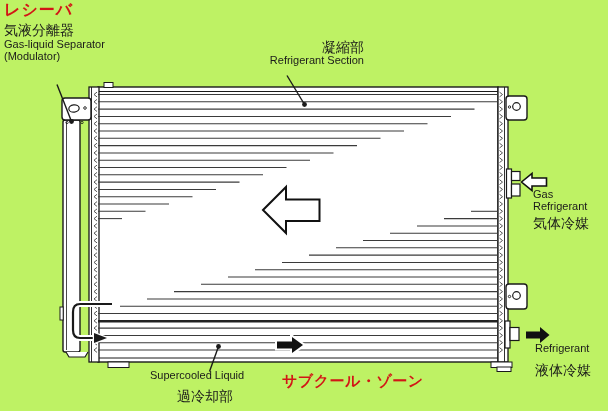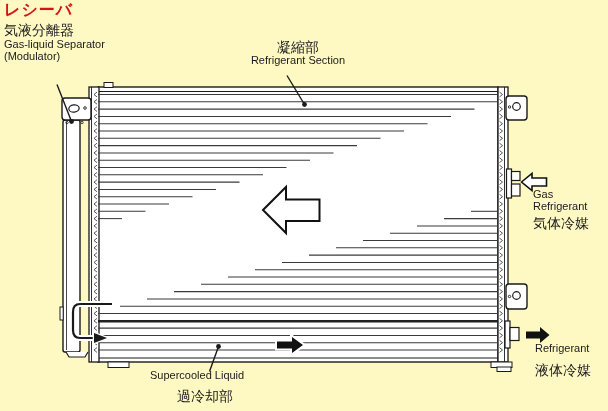--- a/index.html
+++ b/index.html
@@ -1,23 +1,23 @@
 <!DOCTYPE html>
 <html><head>
 <meta charset="utf-8">
 <style>
   html,body{margin:0;padding:0;background:#fff;}
   body{font-family:"Liberation Sans",sans-serif;color:#1a1a1a;}
-  .stage{position:relative;width:608px;height:411px;background:#fef9c3;overflow:hidden;}
+  .stage{position:relative;width:608px;height:411px;background:#bef264;overflow:hidden;}
   .stage svg{position:absolute;left:0;top:0;}
   .lbl{position:absolute;white-space:nowrap;line-height:1.06;}
   .en{font-size:11px;}
   .jp{font-size:14px;}
   .red{color:#d21616;font-family:"DejaVu Serif",serif;font-weight:bold;}
-  .center{text-align:center;}
+  .center{text-align:right;}
   #receiver-label{left:4px;top:2px;}
   #receiver-label .t{font-size:16px;letter-spacing:1px;margin-bottom:4px;}
   #receiver-label div{margin-bottom:1px;}
   #condensing-label{left:232px;top:40px;width:132px;}
   #gas-label{left:533px;top:189px;}
   #gas-label .jp{margin-top:4px;}
   #liquid-label{left:535px;top:343px;}
   #liquid-label .jp{margin-top:8px;}
   #supercooled-label-en{left:150px;top:370px;}
   #supercooled-label-jp{left:177px;top:389px;}
@@ -241,13 +241,14 @@
     <div class="jp">気体冷媒</div>
   </div>
 
   <div class="lbl" id="liquid-label">
     <div class="en">Refrigerant</div>
     <div class="jp">液体冷媒</div>
   </div>
 
   <div class="lbl en" id="supercooled-label-en">Supercooled Liquid</div>
   <div class="lbl jp" id="supercooled-label-jp">過冷却部</div>
+  <div class="lbl red" id="subcool-zone-label" style="color: rgb(210, 22, 22);">サブクール・ゾーン</div>
 </div>
 
 </body></html>

